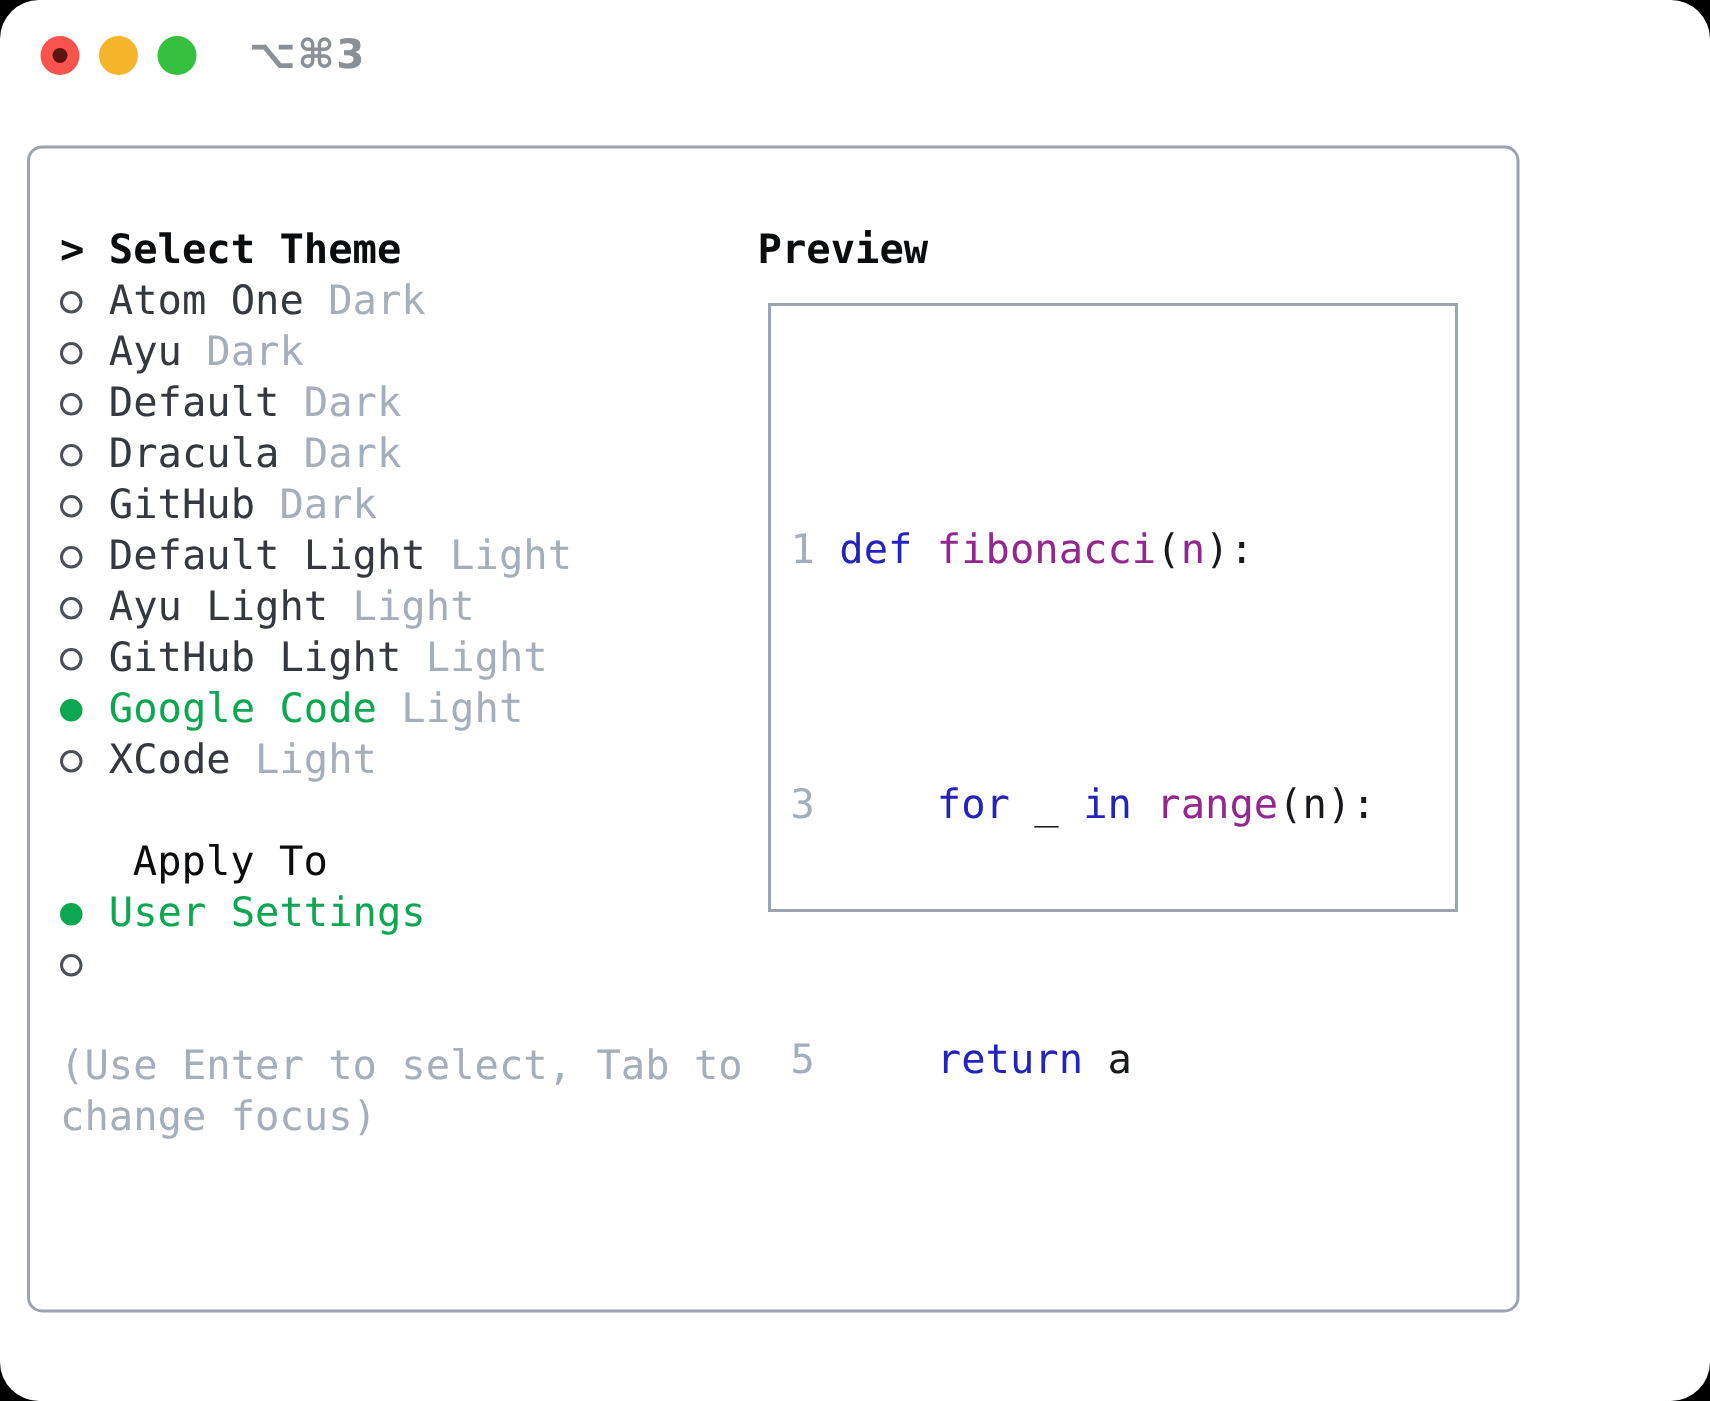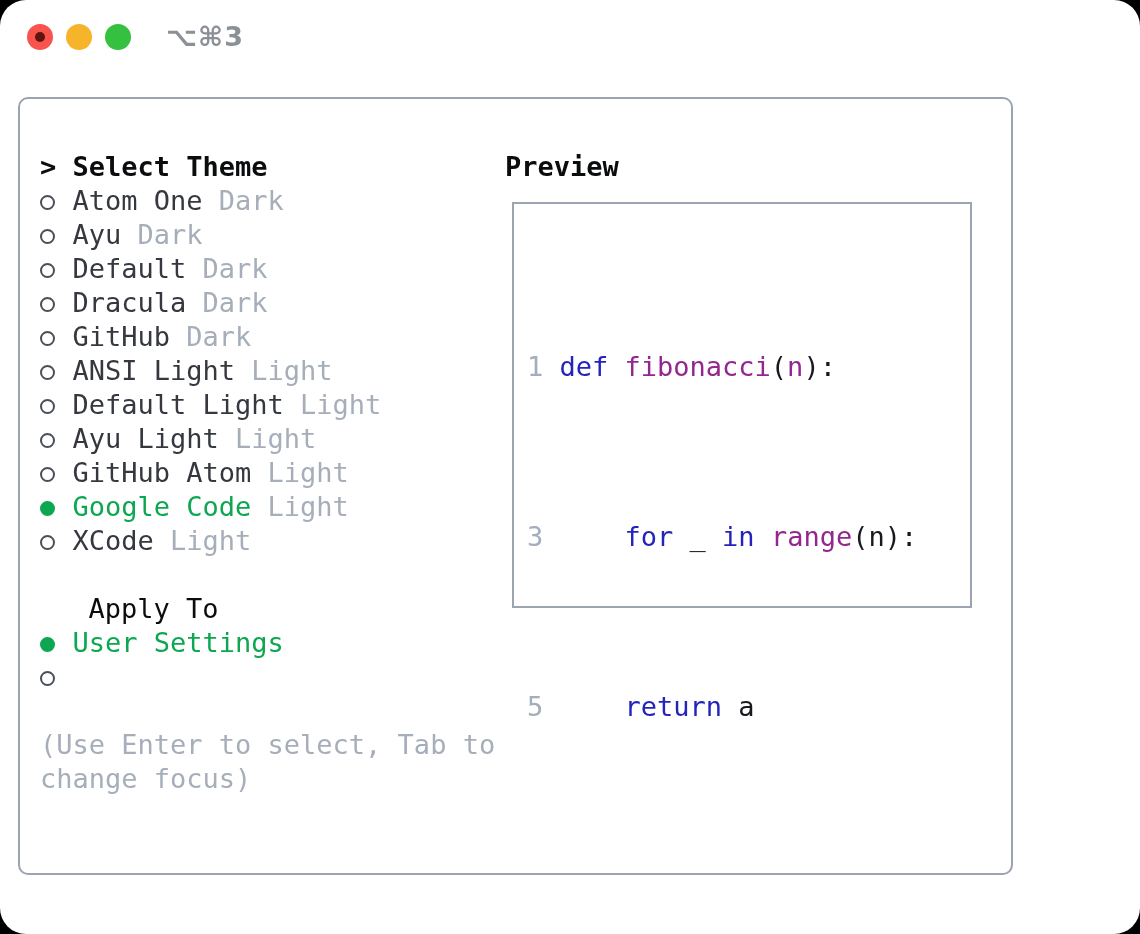--- a/index.html
+++ b/index.html
@@ -84,30 +84,27 @@
         <div class="row">
           <span class="cell-marker"><span class="radio"></span></span><span class="name">Default</span><span class="variant">Dark</span>
         </div>
         <div class="row">
           <span class="cell-marker"><span class="radio"></span></span><span class="name">Dracula</span><span class="variant">Dark</span>
         </div>
         <div class="row">
           <span class="cell-marker"><span class="radio"></span></span><span class="name">GitHub</span><span class="variant">Dark</span>
         </div>
         <div class="row">
-          <span class="cell-marker"><span class="radio"></span></span><span class="name">ANSI Light</span><span class="variant">Light</span>
-        </div>
-        <div class="row">
           <span class="cell-marker"><span class="radio"></span></span><span class="name">Default Light</span><span class="variant">Light</span>
         </div>
         <div class="row">
           <span class="cell-marker"><span class="radio"></span></span><span class="name">Ayu Light</span><span class="variant">Light</span>
         </div>
         <div class="row">
-          <span class="cell-marker"><span class="radio"></span></span><span class="name">GitHub Atom</span><span class="variant">Light</span>
+          <span class="cell-marker"><span class="radio"></span></span><span class="name">GitHub Light</span><span class="variant">Light</span>
         </div>
         <div class="row selected">
           <span class="cell-marker"><span class="radio on"></span></span><span class="name">Google Code</span><span class="variant">Light</span>
         </div>
         <div class="row">
           <span class="cell-marker"><span class="radio"></span></span><span class="name">XCode</span><span class="variant">Light</span>
         </div>
 
         <div class="row"></div>
 

